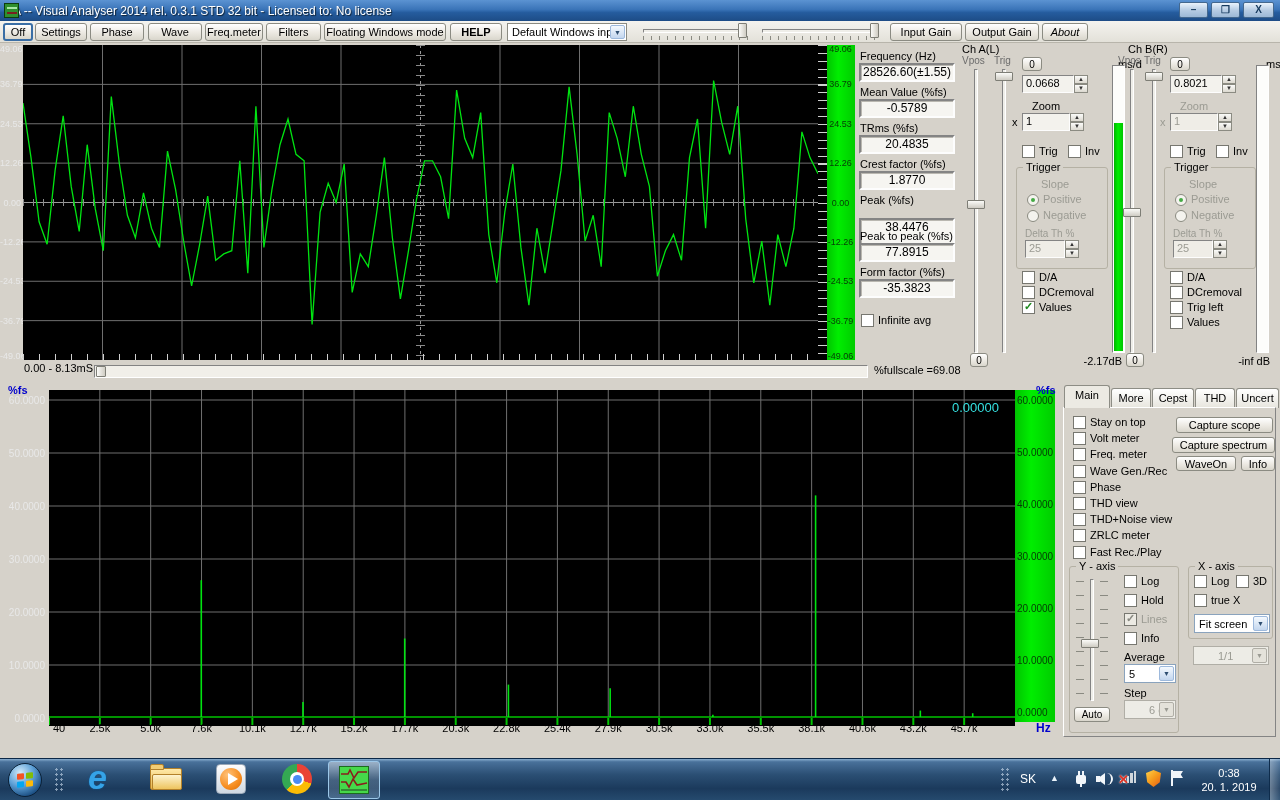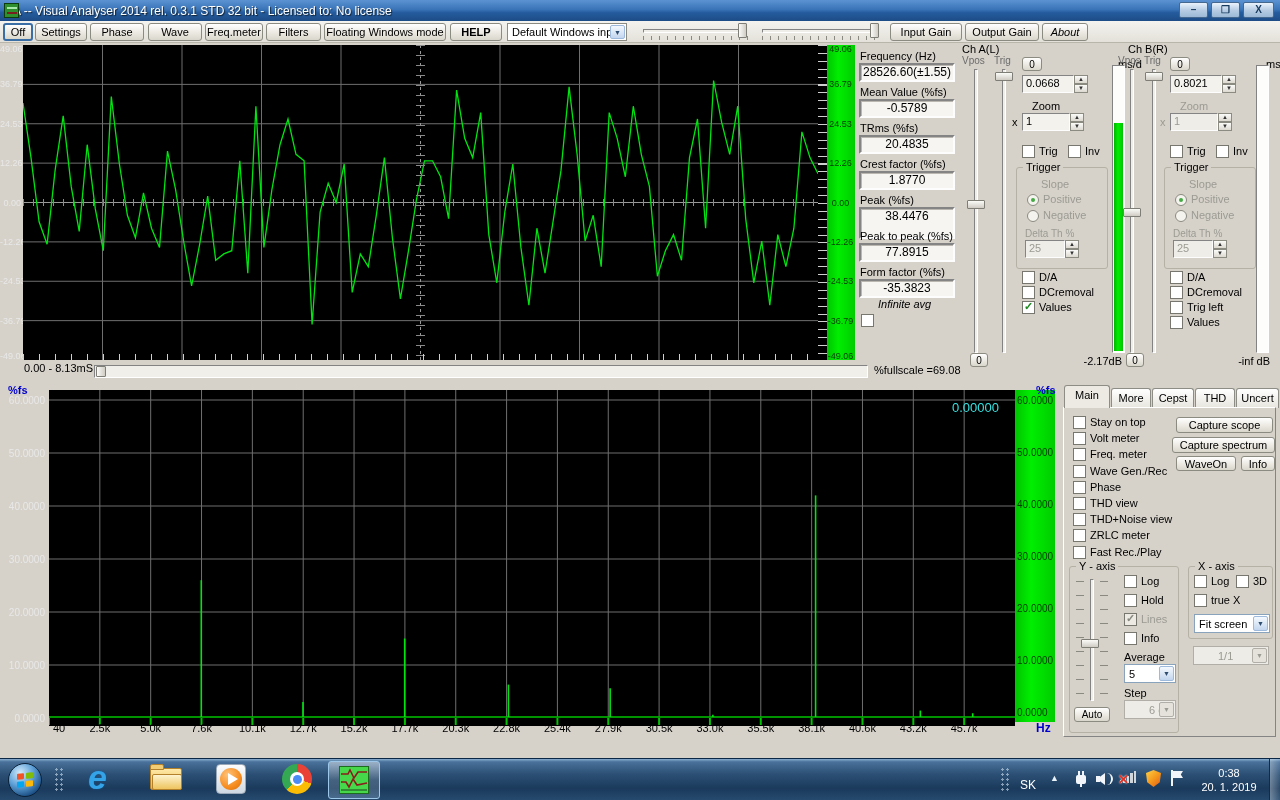--- a/index.html
+++ b/index.html
@@ -156,27 +156,27 @@
       <div class="t11 abs" style="left: 874px; top: 364px; font-size: 11px;">%fullscale =69.08</div>
       <div class="t11 abs" style="left: 860px; top: 50px; font-size: 11px;">Frequency (Hz)</div>
       <div class="vedit abs" style="left: 859px; top: 63px; width: 96px; height: 19px; line-height: 15px;">28526.60(±1.55)</div>
       <div class="t11 abs" style="left: 860px; top: 86px; font-size: 11px;">Mean Value (%fs)</div>
       <div class="vedit abs" style="left: 859px; top: 99px; width: 96px; height: 19px; line-height: 15px;">-0.5789</div>
       <div class="t11 abs" style="left: 860px; top: 122px; font-size: 11px;">TRms (%fs)</div>
       <div class="vedit abs" style="left: 859px; top: 135px; width: 96px; height: 19px; line-height: 15px;">20.4835</div>
       <div class="t11 abs" style="left: 860px; top: 158px; font-size: 11px;">Crest factor (%fs)</div>
       <div class="vedit abs" style="left: 859px; top: 171px; width: 96px; height: 19px; line-height: 15px;">1.8770</div>
       <div class="t11 abs" style="left: 860px; top: 194px; font-size: 11px;">Peak (%fs)</div>
-      <div class="vedit abs" style="left: 859px; top: 207px; width: 96px; height: 32px; line-height: 15px;">38.4476</div>
+      <div class="vedit abs" style="left: 859px; top: 218px; width: 96px; height: 32px; line-height: 15px;">38.4476</div>
       <div class="t11 abs" style="left: 860px; top: 230px; font-size: 11px;">Peak to peak (%fs)</div>
       <div class="vedit abs" style="left: 859px; top: 243px; width: 96px; height: 19px; line-height: 15px;">77.8915</div>
       <div class="t11 abs" style="left: 860px; top: 266px; font-size: 11px;">Form factor (%fs)</div>
       <div class="vedit abs" style="left: 859px; top: 279px; width: 96px; height: 19px; line-height: 15px;">-35.3823</div>
       <div class="cbx abs" style="left: 861px; top: 314px;"></div>
-      <div class="abs" style="left: 878px; top: 298px; font-size: 11px; color: rgb(0, 0, 0); white-space: nowrap; font-style: italic;">Infinite avg</div>
+      <div class="abs" style="left: 878px; top: 314px; font-size: 11px; color: rgb(0, 0, 0); white-space: nowrap;">Infinite avg</div>
       <div class="abs" style="left: 958px; top: 45px; width: 170px; height: 335px;">
         <div class="t11 abs" style="left: 4px; top: -2px; font-size: 11px;">Ch A(L)</div>
         <div class="abs" style="left: 4px; top: 10px; font-size: 10px; color: rgb(107, 107, 107);">Vpos</div>
         <div class="abs" style="left: 36px; top: 10px; font-size: 10px; color: rgb(107, 107, 107);">Trig</div>
         <div class="track abs" style="left: 16px; top: 24px; width: 4px; height: 284px;"></div>
         <div class="vthumb abs" style="left: 9px; top: 155px;"></div>
         <div class="track abs" style="left: 44px; top: 24px; width: 4px; height: 284px;"></div>
         <div class="vthumb abs" style="left: 37px; top: 27px;"></div>
         <div class="btn abs" style="left: 64px; top: 12px; width: 20px; height: 14px; font-size: 10px;">0</div>
         <div class="t11 abs" style="left: 160px; top: 13px; font-size: 11px;">ms/d</div>
@@ -472,21 +472,21 @@
         <div class="abs" style="left: 10.5px; top: 10.5px; width: 9px; height: 9px; border-radius: 50%; background: rgb(74, 138, 244);"></div>
       </div>
       <div class="abs" style="left: 328px; top: 2px; width: 52px; height: 38px; border-radius: 3px; background: linear-gradient(rgba(255, 255, 255, 0.45), rgba(255, 255, 255, 0.15) 50%, rgba(180, 210, 240, 0.25)); border: 1px solid rgb(156, 199, 232);">
         <div class="abs" style="left: 10px; top: 4px; width: 30px; height: 28px; background: rgb(70, 216, 74); border: 1px solid rgb(28, 107, 30);"><svg width="28" height="26">
             <path d="M1 7 L8 7 L10 3 L14 11 L18 5 L27 5" stroke="#8a1d1d" fill="none" stroke-width="1.6"></path>
             <path d="M1 15 L6 15 L9 20 L13 12 L17 18 L27 16" stroke="#8a1d1d" fill="none" stroke-width="1.6"></path>
             <path d="M1 23 L27 23" stroke="#2d7a2f" fill="none" stroke-width="1.6"></path>
           </svg></div>
       </div>
       <div class="dots abs" style="left: 1000px; top: 8px;"></div>
-      <div class="abs" style="left: 1020px; top: 19px; font-size: 12px; color: rgb(255, 255, 255);">SK</div>
+      <div class="abs" style="left: 1020px; top: 13px; font-size: 12px; color: rgb(255, 255, 255);">SK</div>
       <div class="abs" style="left: 1050px; top: 14px; font-size: 9px; color: rgb(233, 242, 250);">▲</div>
       <div class="abs" style="left: 1073px; top: 12px; width: 16px; height: 16px;">
         <div class="abs" style="left: 3px; top: 4px; width: 10px; height: 9px; background: rgb(242, 246, 250); border-radius: 2px;"></div>
         <div class="abs" style="left: 5px; top: 0px; width: 2px; height: 4px; background: rgb(242, 246, 250);"></div>
         <div class="abs" style="left: 9px; top: 0px; width: 2px; height: 4px; background: rgb(242, 246, 250);"></div>
         <div class="abs" style="left: 7px; top: 13px; width: 2px; height: 3px; background: rgb(242, 246, 250);"></div>
       </div>
       <div class="abs" style="left: 1096px; top: 12px; width: 18px; height: 16px;">
         <div class="abs" style="left: 0px; top: 5px; width: 4px; height: 6px; background: rgb(242, 246, 250);"></div>
         <div class="abs" style="left: 1px; top: 2px; width: 0px; height: 0px; border-right: 8px solid rgb(242, 246, 250); border-top: 6px solid transparent; border-bottom: 6px solid transparent;"></div>

